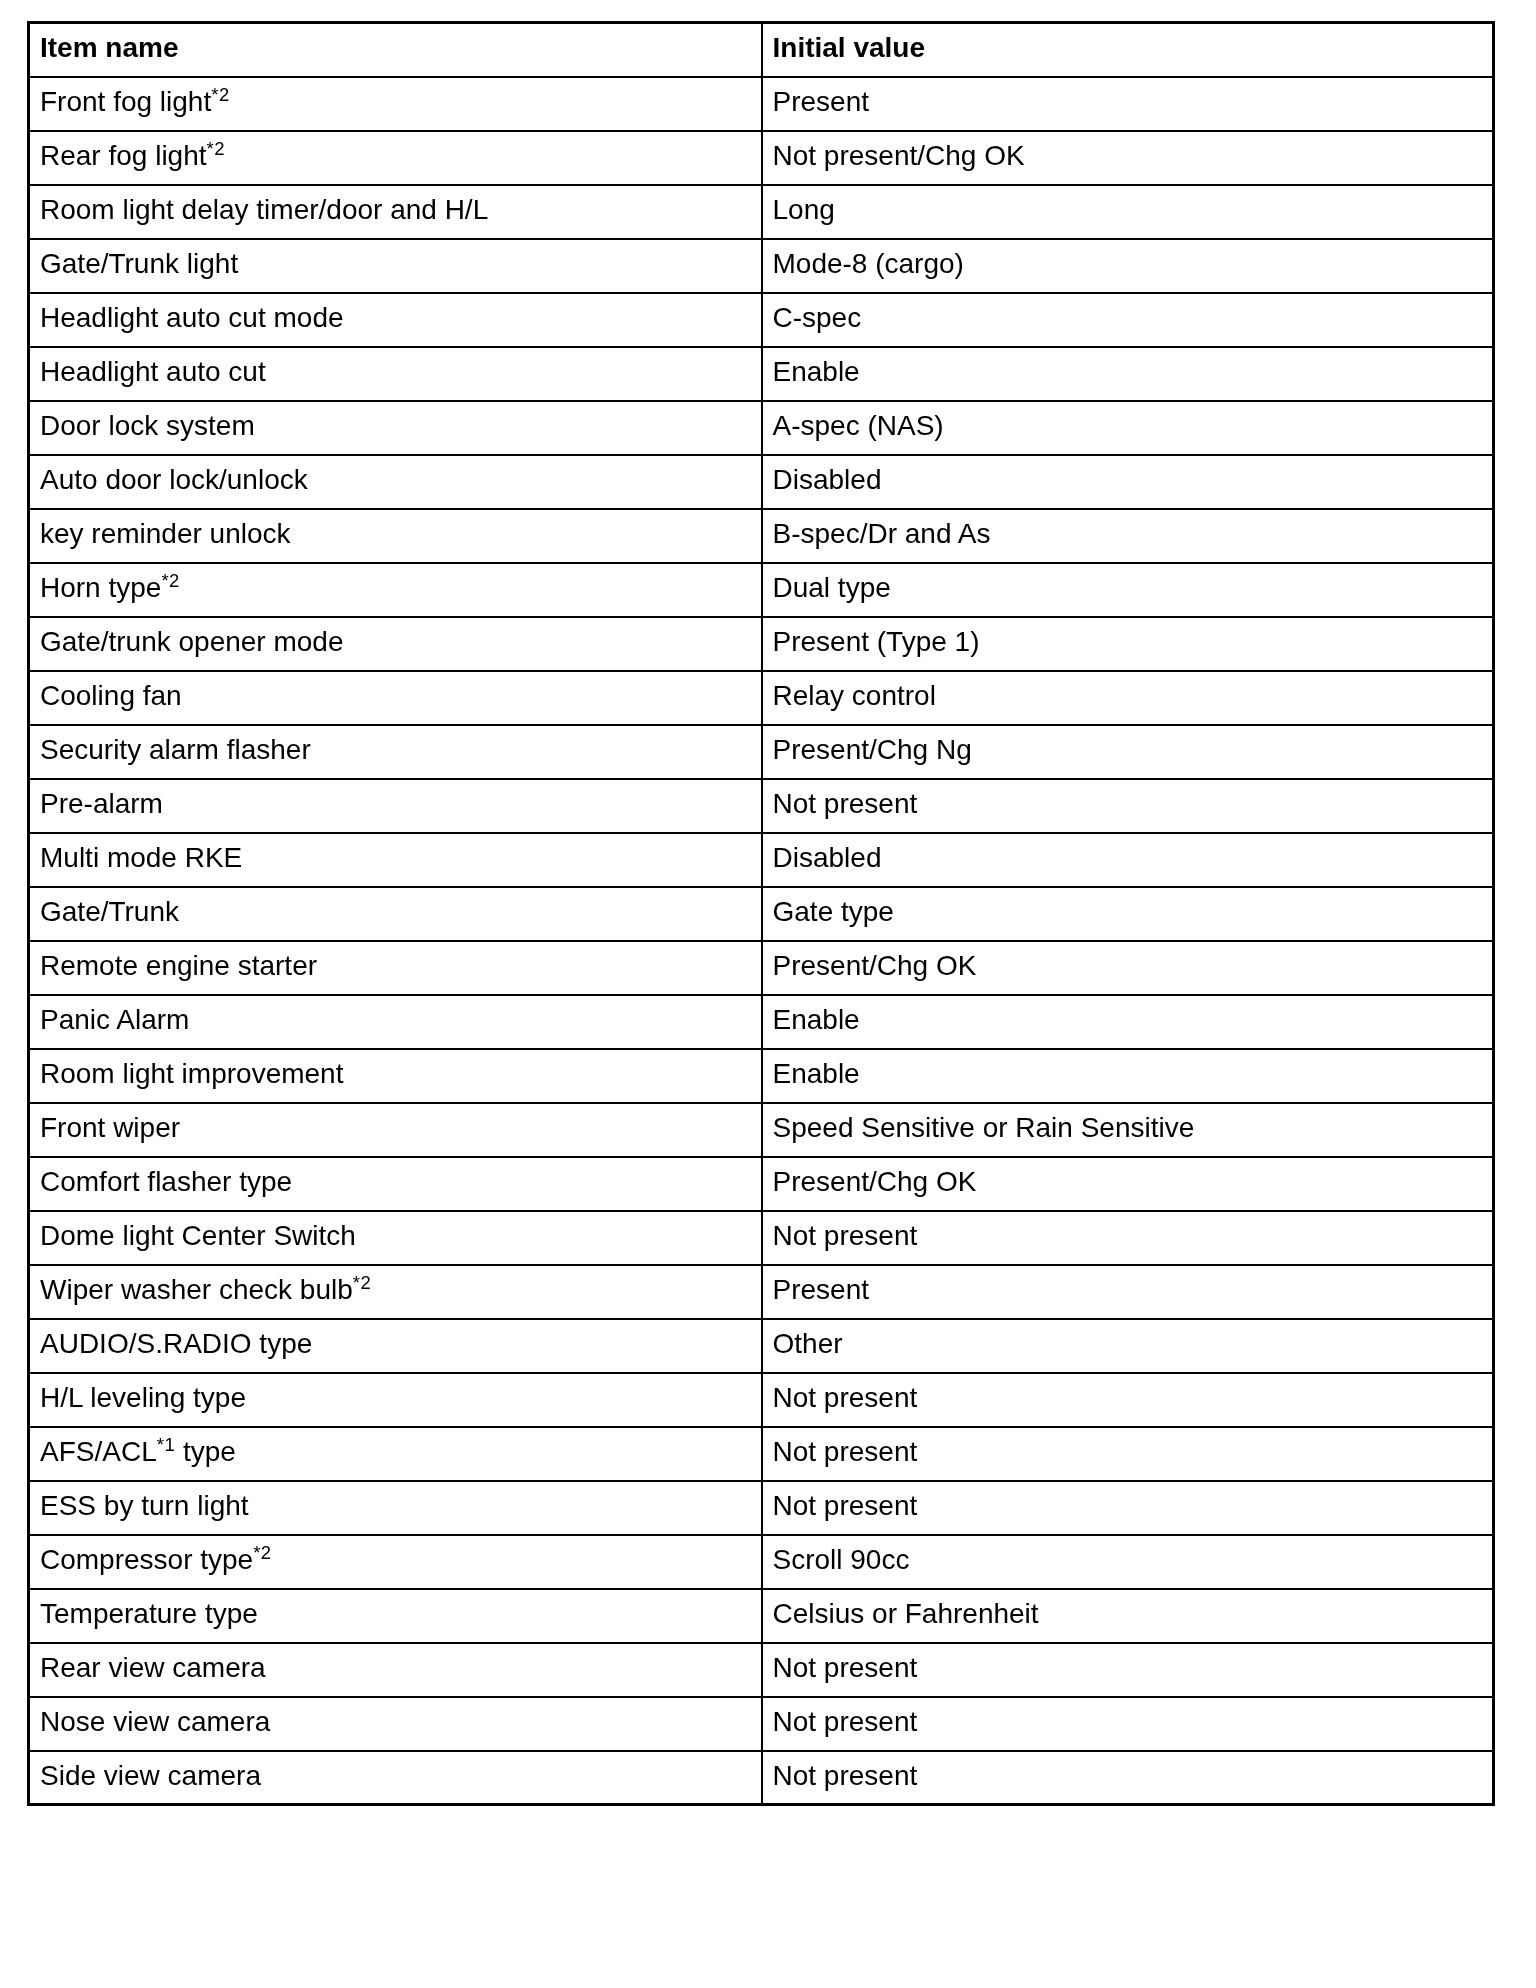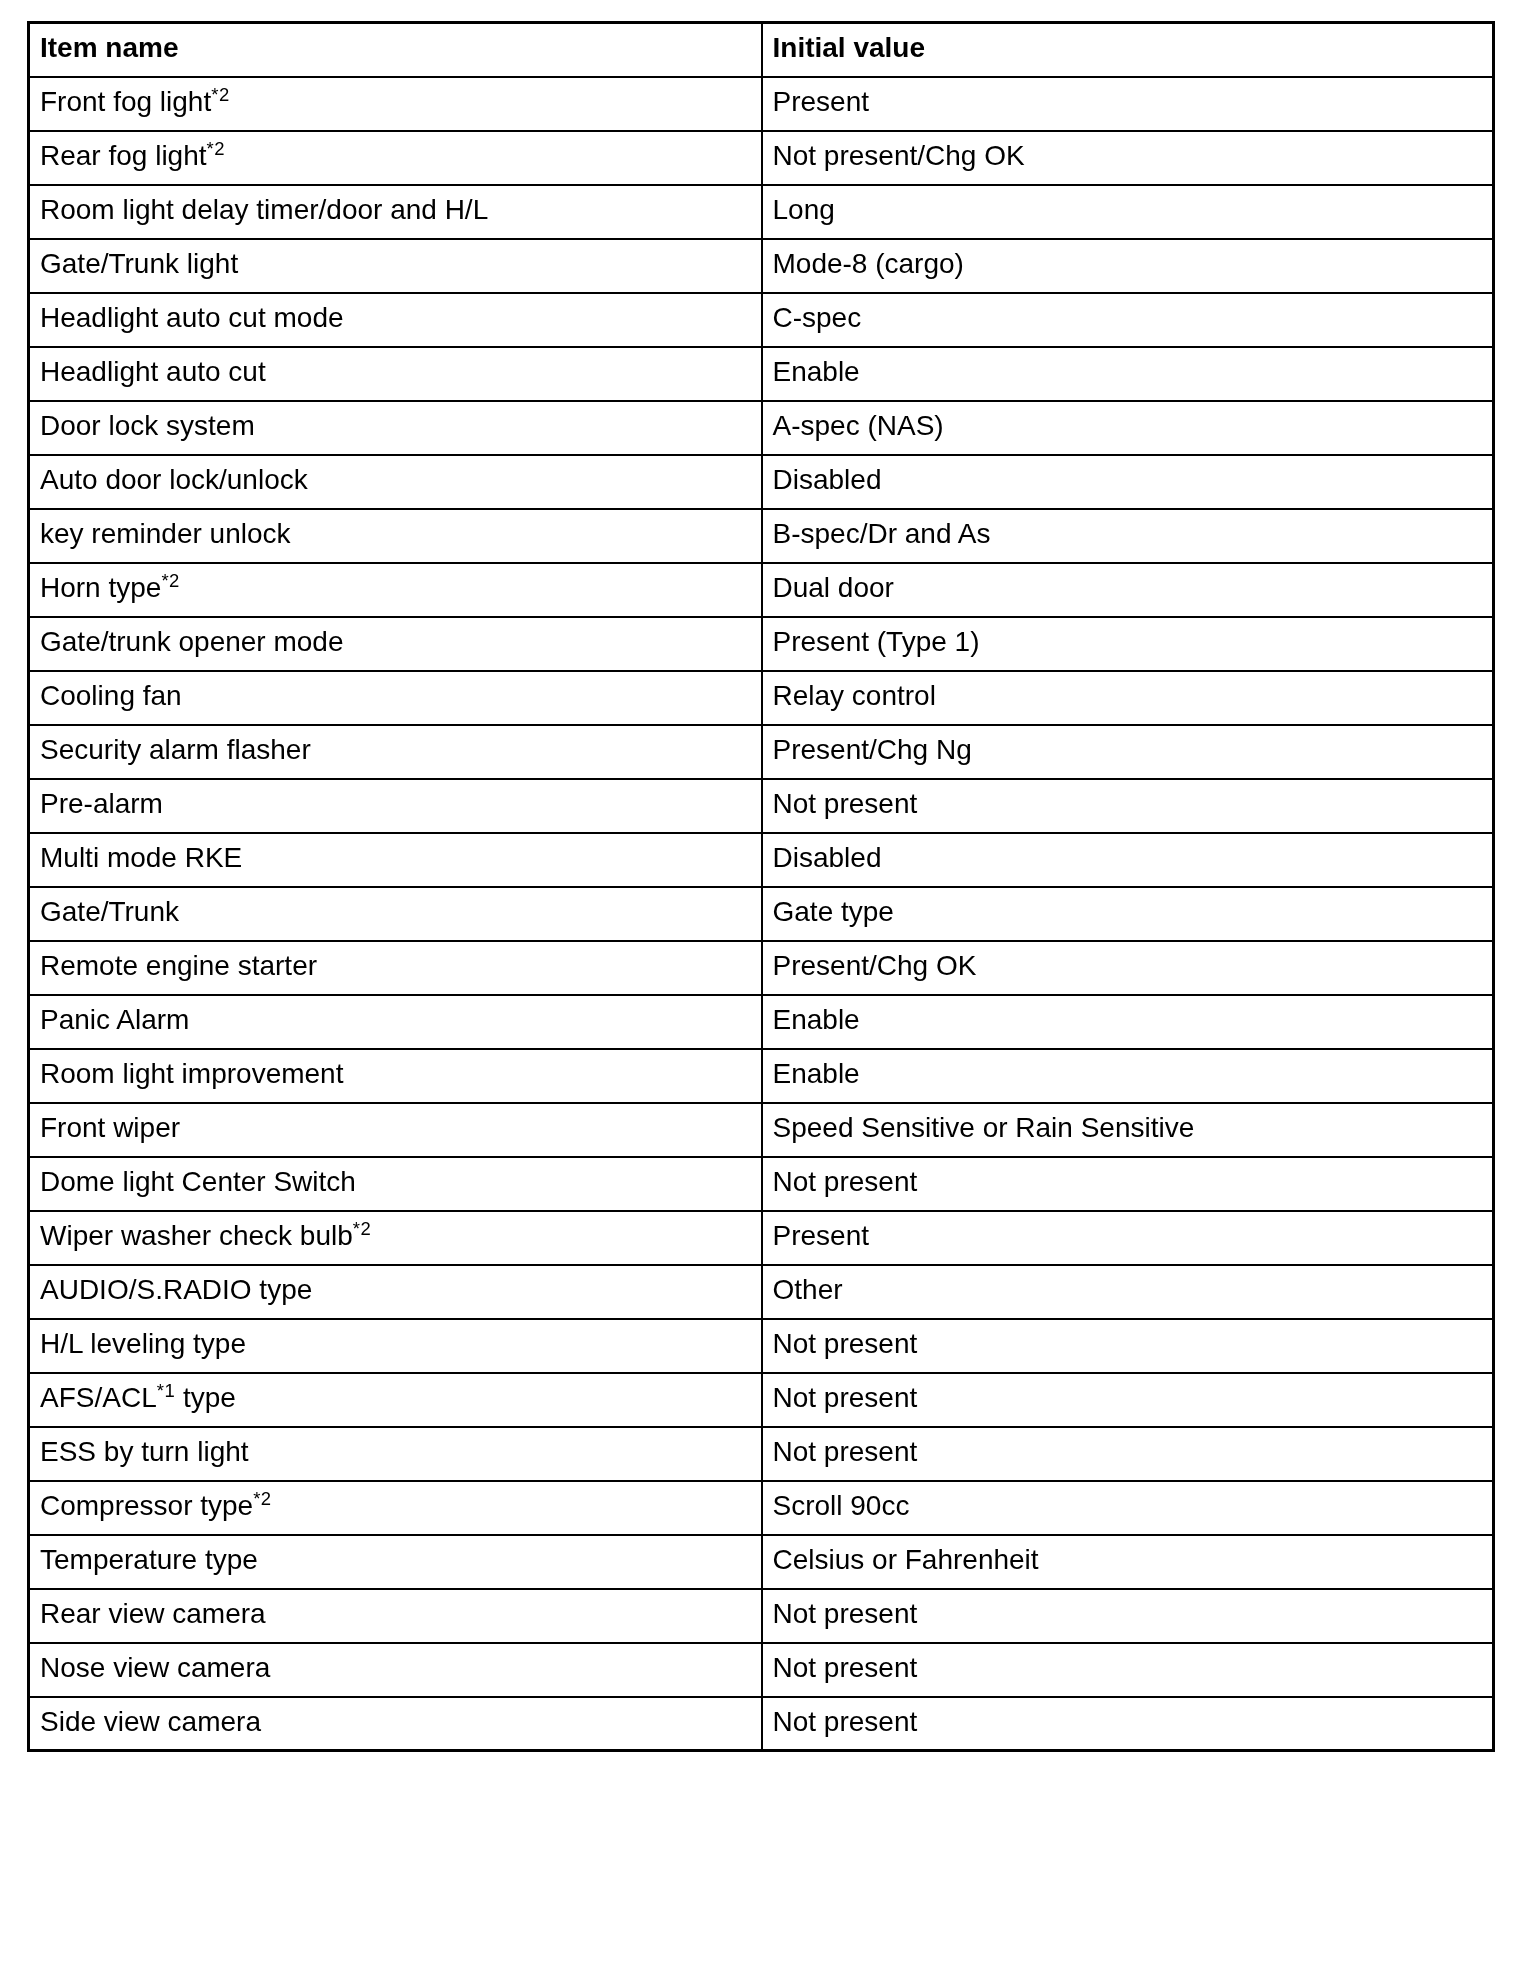--- a/index.html
+++ b/index.html
@@ -102,21 +102,21 @@
     <td class="value-cell">Disabled</td>
   </tr>
 
   <tr>
     <td class="item-cell">key reminder unlock</td>
     <td class="value-cell">B-spec/Dr and As</td>
   </tr>
 
   <tr>
     <td class="item-cell">Horn type<sup class="footnote">*2</sup></td>
-    <td class="value-cell">Dual door</td>
+    <td class="value-cell">Dual type</td>
   </tr>
 
   <tr>
     <td class="item-cell">Gate/trunk opener mode</td>
     <td class="value-cell">Present (Type 1)</td>
   </tr>
 
   <tr>
     <td class="item-cell">Cooling fan</td>
     <td class="value-cell">Relay control</td>
@@ -157,20 +157,24 @@
   <tr>
     <td class="item-cell">Room light improvement</td>
     <td class="value-cell">Enable</td>
   </tr>
 
   <tr>
     <td class="item-cell">Front wiper</td>
     <td class="value-cell">Speed Sensitive or Rain Sensitive</td>
   </tr>
 
+  <tr>
+    <td class="item-cell">Comfort flasher type</td>
+    <td class="value-cell">Present/Chg OK</td>
+  </tr>
 
   <tr>
     <td class="item-cell">Dome light Center Switch</td>
     <td class="value-cell">Not present</td>
   </tr>
 
   <tr>
     <td class="item-cell">Wiper washer check bulb<sup class="footnote">*2</sup></td>
     <td class="value-cell">Present</td>
   </tr>

